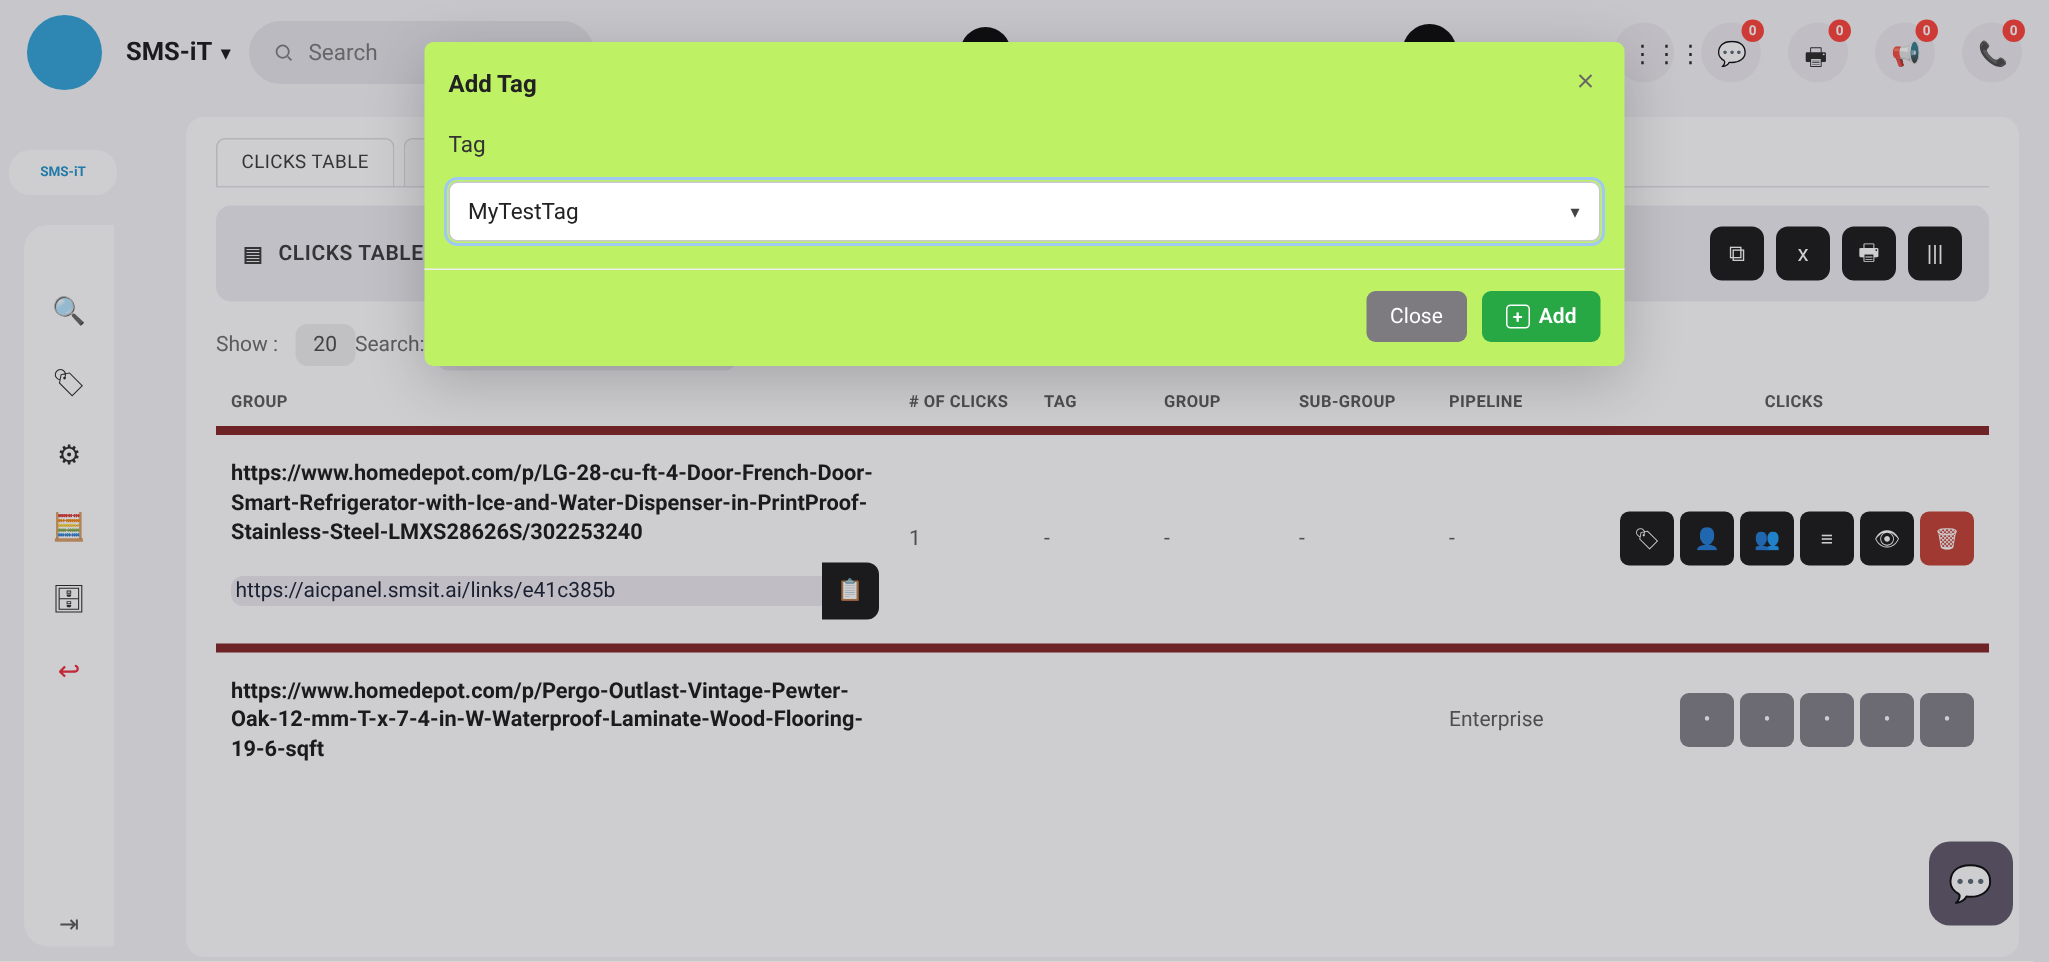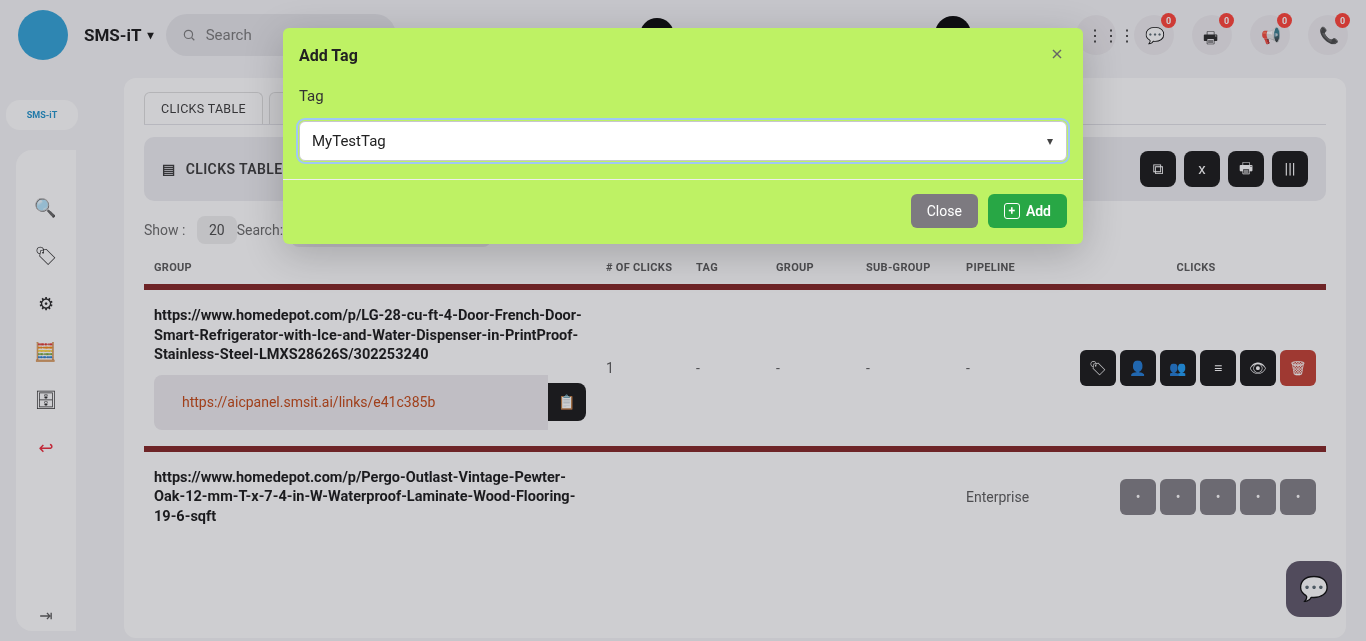--- a/index.html
+++ b/index.html
@@ -42,21 +42,21 @@
   .show-pill { background:#eee; border-radius:8px; padding:6px 12px; margin-left:8px; color:#444; }
   .search-small { display:flex; align-items:center; gap:8px; }
   .search-small input { width:200px; height:34px; border:none; background:#eceaee; border-radius:8px; padding:0 10px; outline:none; }
 
   .ttable { width:100%; border-collapse: collapse; margin-top: 4px; }
   .ttable thead th { text-align:left; font-size:11px; letter-spacing:.3px; color:#555; padding:10px 10px; font-weight:700; }
   .ttable tbody td { padding: 16px 10px; vertical-align: middle; color:#555; font-size:14px; border-top:6px solid #7f1d1d; }
   .link-cell { max-width: 380px; }
   .link-title { color:#111; font-weight:700; line-height:1.35; font-size:14.5px; }
   .short-url { margin-top:10px; display:flex; align-items:center; }
-  .short-url input { flex:1; height:55px; border:none; background:#eceaee; border-radius:8px 0 0 8px; padding:0 28px; font-size:14px; color:#c2410c; outline:none; }
+  .short-url input { flex:1; height:20px; border:none; background:#eceaee; border-radius:8px 0 0 8px; padding:0 3px; font-size:14px; color:#0f172a; outline:none; }
   .copy-btn { width:38px; height:38px; background:#111; color:#fff; border-radius:0 8px 8px 0; display:flex; align-items:center; justify-content:center; }
   .action-btns { display:flex; gap:4px; justify-content:flex-end; }
   .act { width:36px; height:36px; border-radius:6px; background:#111; color:#fff; display:flex; align-items:center; justify-content:center; font-size:14px; }
   .act.danger { background:#c0392b; }
   .act.disabled { background:#7d7a80; }
 
   
   .chat-fab { position:absolute; right:24px; bottom:24px; width:56px; height:56px; border-radius:14px; background:#585163; color:#fff; display:flex; align-items:center; justify-content:center; font-size:24px; }
 
   

